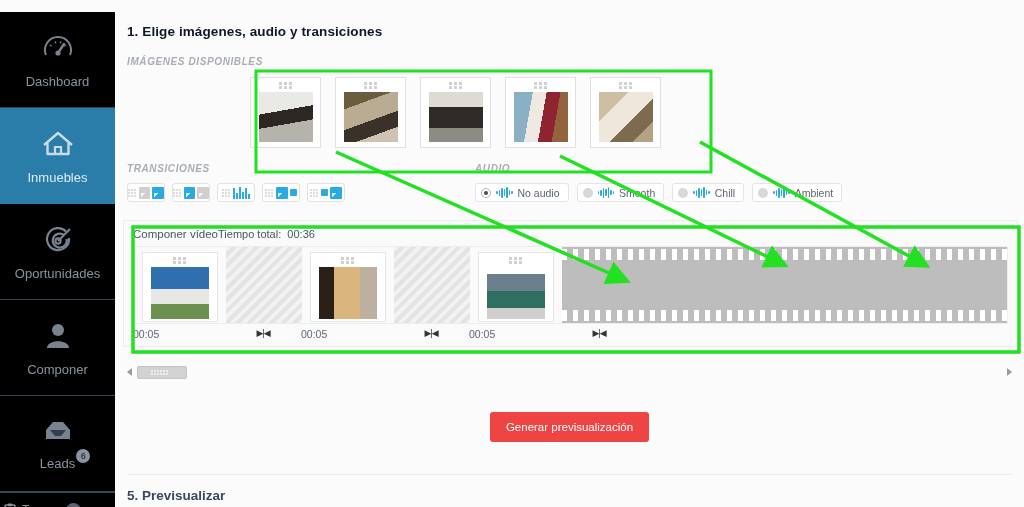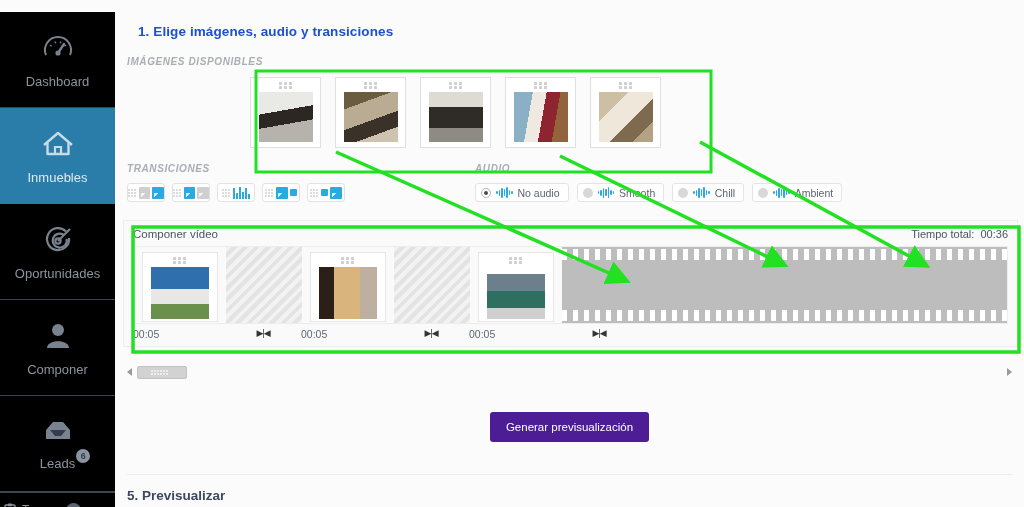--- a/index.html
+++ b/index.html
@@ -63,22 +63,22 @@
   }
 
   
   .main {
     flex: 1; position: relative;
     background: #fbfbfb;
     padding: 0;
     overflow: hidden;
   }
   .step-title {
-    font-size: 13.5px; font-weight: bold; color: #1d4ed8;
-    margin: 24px 0 0 23px;
+    font-size: 13.5px; font-weight: bold; color: #0f172a;
+    margin: 24px 0 0 12px;
     letter-spacing: 0.1px;
   }
   .section-label {
     font-size: 10px; color: #a9aeb4; letter-spacing: 0.6px;
     margin: 17px 0 0 12px; font-weight: bold; font-style: italic;
   }
 
   
   .thumbs-row {
     display: flex; gap: 14px;
@@ -143,21 +143,21 @@
   .wave i { width:1.5px; background:#29abe2; display:block; border-radius:1px;}
 
   
   .timeline-panel {
     margin: 18px 6px 0 8px;
     background: #fafafa;
     border: 1px solid #ececec;
     padding: 7px 9px 6px 9px;
     position: relative;
   }
-  .tl-head { display:flex; justify-content: space-between; align-items:center; font-size:11.5px; color:#4c5562;}
+  .tl-head { display:flex; align-items:center; font-size:11.5px; color:#4c5562;}
   .tl-total { font-size: 11px; color:#4c5562; }
   .tl-strip { display:flex; margin-top:6px; height: 78px; border:1px solid #ededed; background:#fff;}
   .clip {
     width: 92px; background:#fafafa; border-right:0px;
     display:flex; flex-direction:column; align-items:center; justify-content:center;
     padding-top:3px;
   }
   .clip-inner{ width:76px; height:70px; background:#fff; border:1px solid #e6e6e6;
     display:flex; flex-direction:column; align-items:center; padding-top:4px;}
   .clip-ph { width:58px; height:52px; background-size:cover; background-position:center;}
@@ -182,21 +182,21 @@
   .arrL { border-right:5px solid #9a9a9a; }
   .arrR { border-left:5px solid #9a9a9a; margin-left:auto;}
   .track { flex:1; height:12px; position:relative; margin:0 5px;}
   .thumbbar { position:absolute; left:0; top:0; width:50px; height:13px; background:#d2d2d2;
      border:1px solid #c2c2c2; border-radius:2px; display:flex;align-items:center;justify-content:center;}
   .thumbbar .gripd{ width:22px;height:6px; display:grid;grid-template-columns:repeat(6,2px);grid-template-rows:repeat(2,2px); gap:1px;}
   .thumbbar .gripd i{ background:#ededed; width:2px;height:2px;display:block;}
 
   .gen-wrap { text-align:center; margin-top:33px;}
   .gen-btn {
-    background:#4c1d95; color:#fff; border:0; border-radius:3px;
+    background:#ef4444; color:#fff; border:0; border-radius:3px;
     font-size:11.5px; padding:9px 16px; cursor:pointer;
     font-family:"Liberation Sans",sans-serif;
   }
   .hr { border-top:1px solid #ececec; margin: 32px 12px 0 12px;}
   .step2 { font-size:13.5px; font-weight:bold; color:#3c4860; margin:13px 0 0 12px;}
 
   
   .overlay { position:absolute; inset:0; pointer-events:none; z-index: 30;}
 </style>
 </head>

